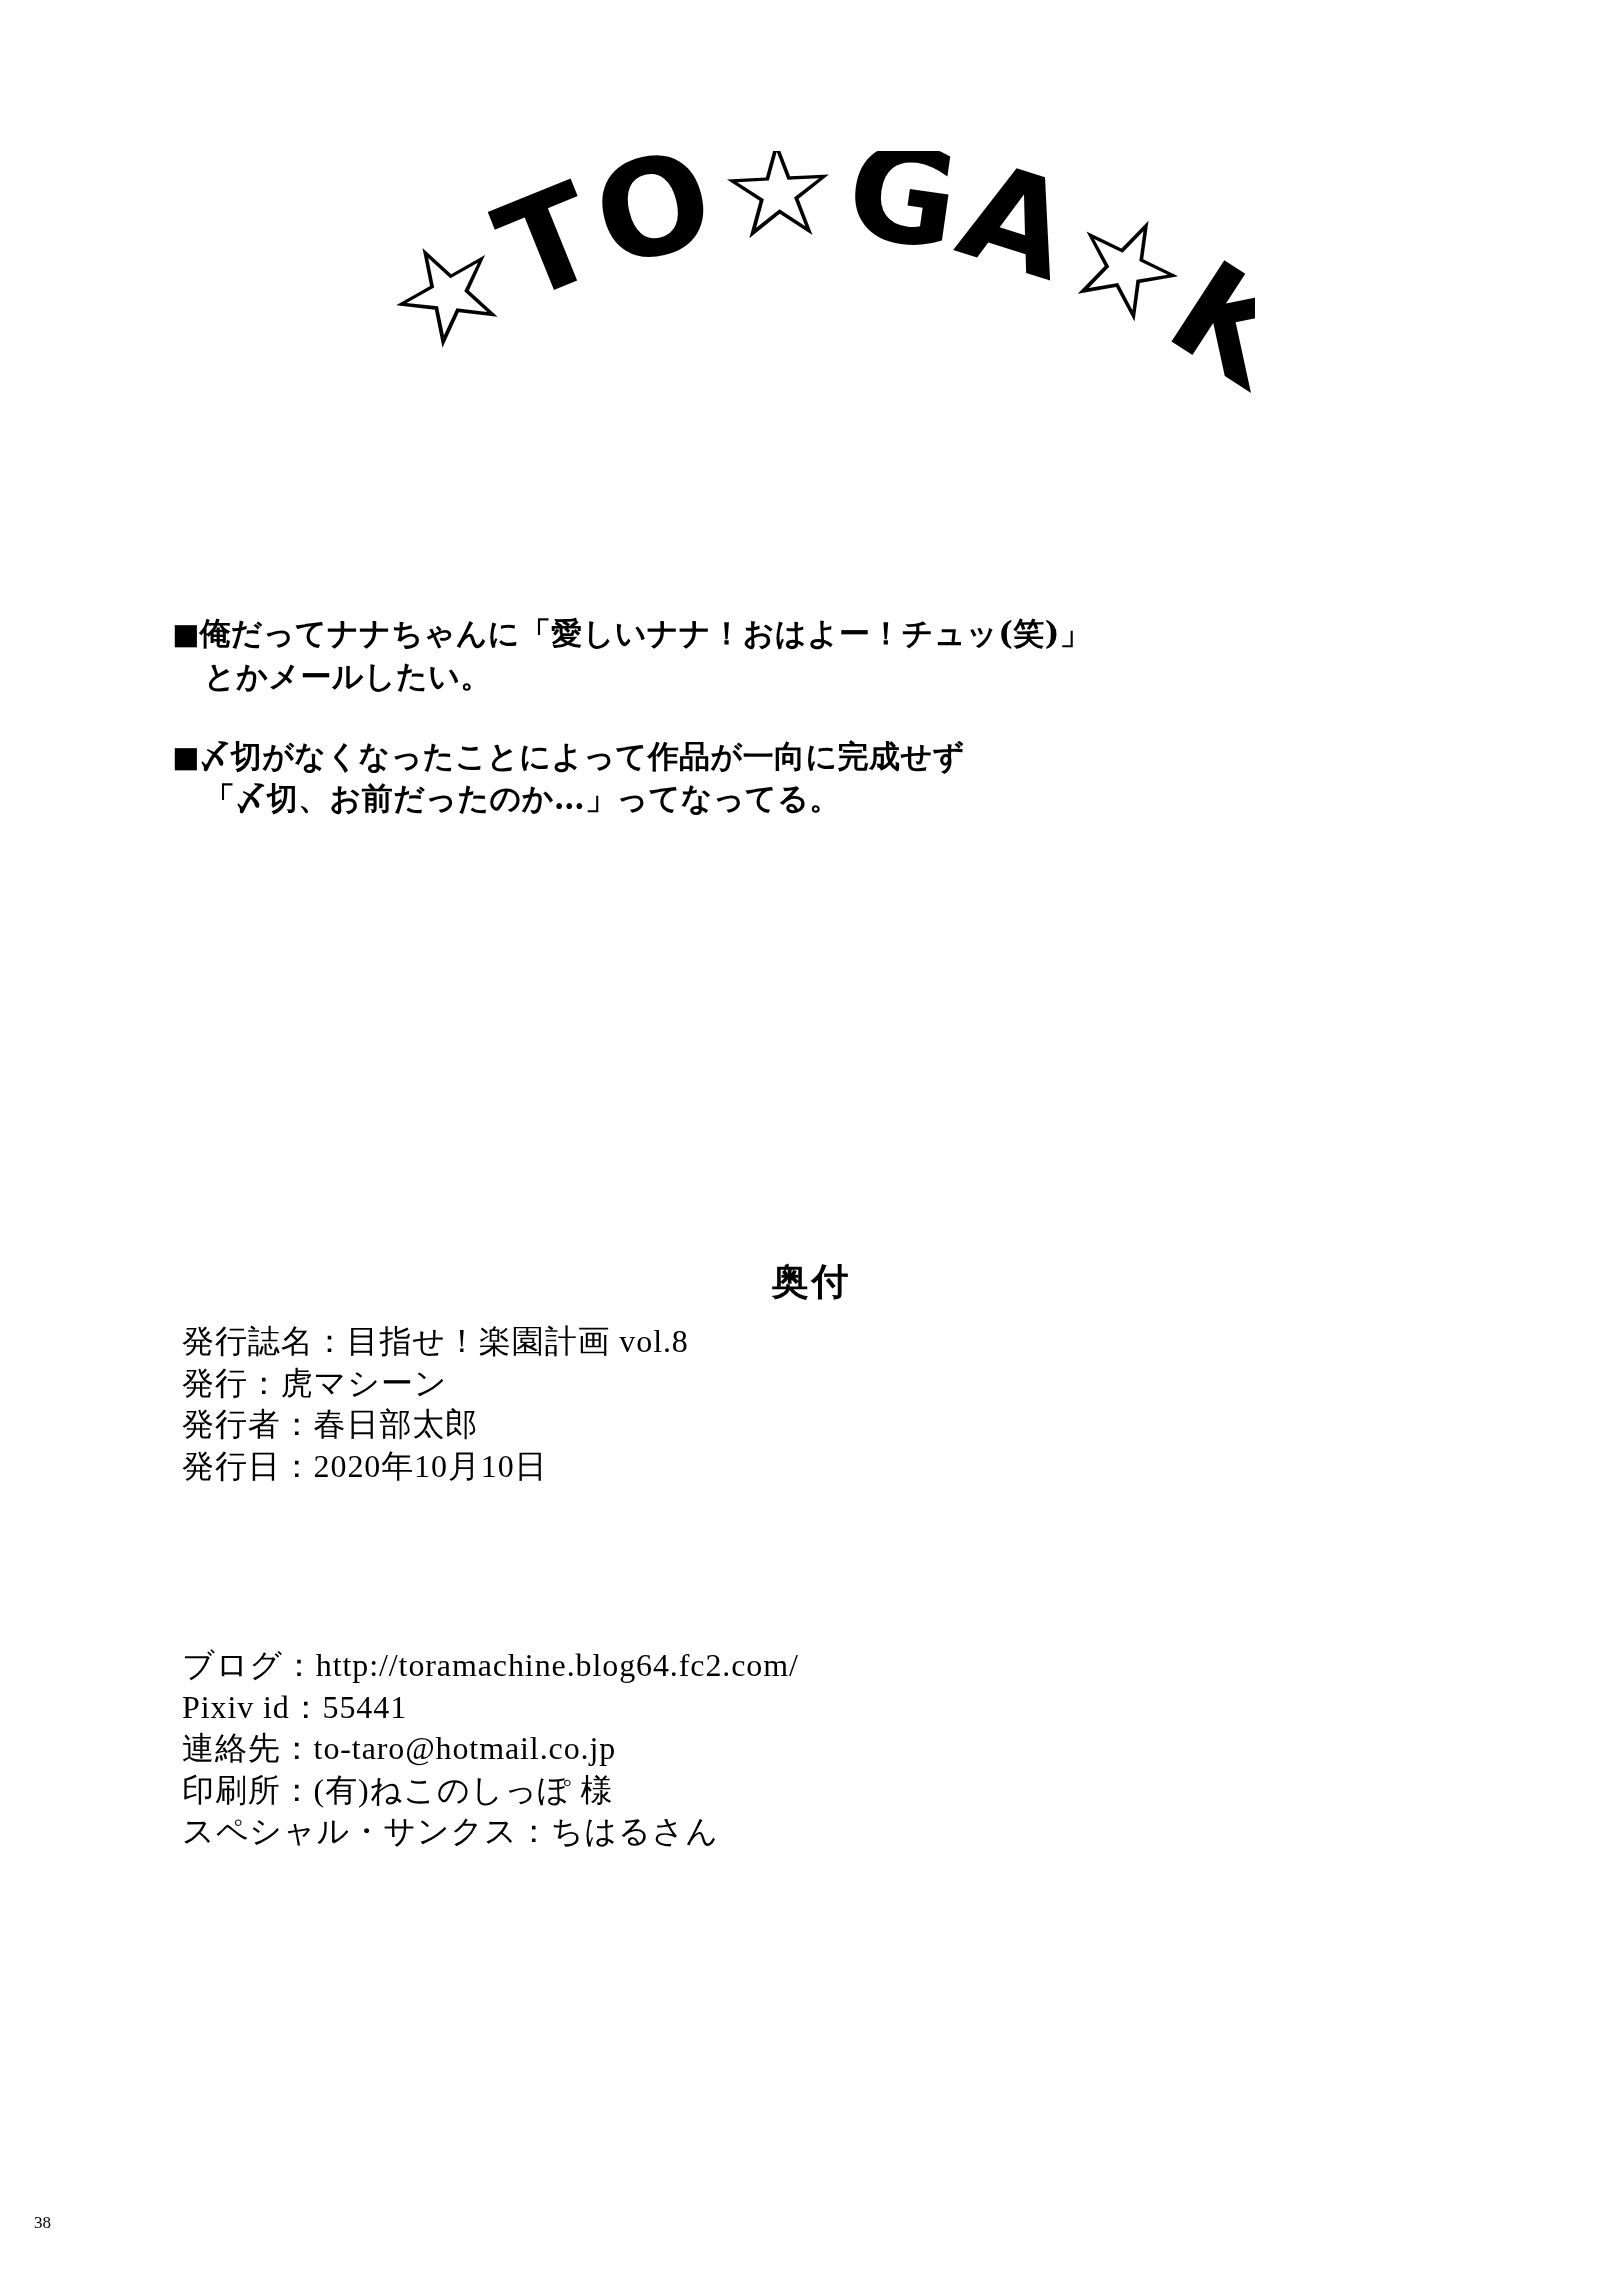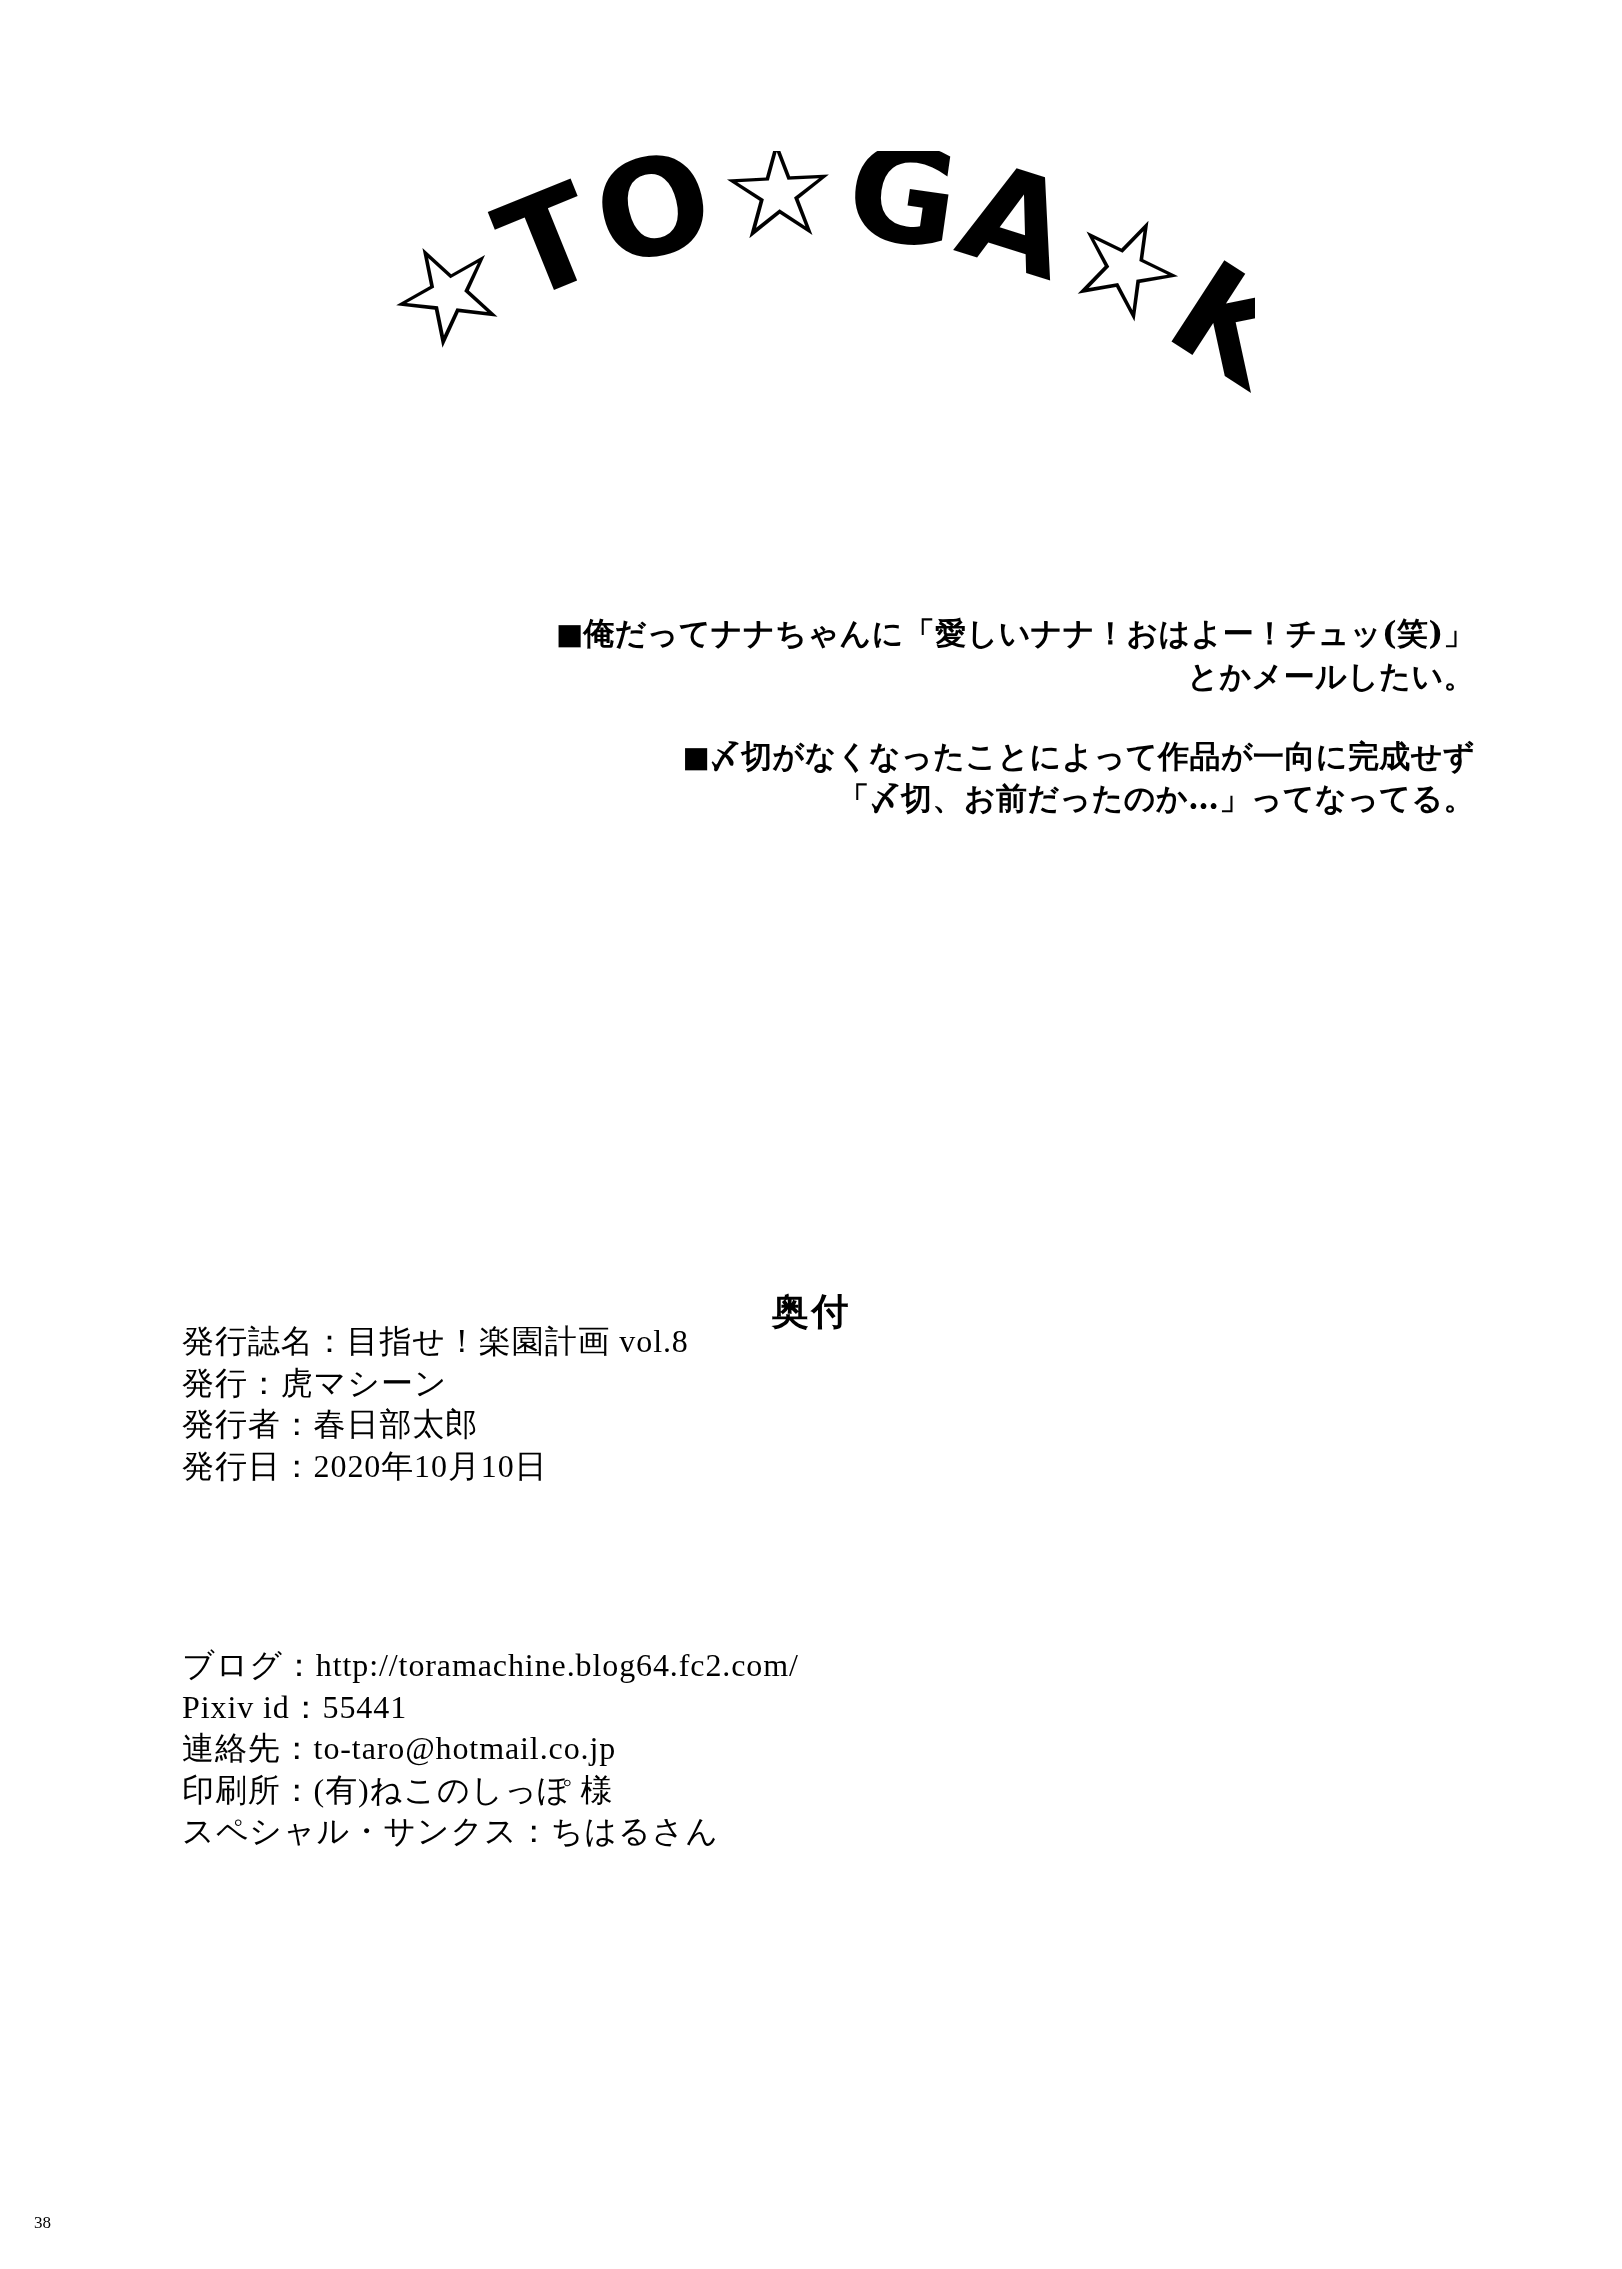--- a/index.html
+++ b/index.html
@@ -26,23 +26,22 @@
   }
   .title-svg {
     display: block;
     margin: 0 auto;
   }
 
   
   .notes {
     position: absolute;
     top: 612px;
-    left: 163px;
+    left: 172px;
     width: 1312px;
-    text-align: right;
   }
   .note {
     margin-bottom: 37px;
     font-family: "DejaVu Serif", serif;
     font-weight: bold;
     font-size: 31px;
     line-height: 1.38;
     letter-spacing: 0.4px;
   }
   .note .sq {
@@ -50,21 +49,21 @@
     letter-spacing: 0;
   }
   .note .ln2 {
     display: block;
     padding-left: 32px;
   }
 
   
   .colophon-title {
     position: absolute;
-    top: 1287px;
+    top: 1257px;
     left: 0;
     width: 1623px;
     text-align: center;
     font-family: "DejaVu Serif", serif;
     font-weight: bold;
     font-size: 37px;
     letter-spacing: 2.7px;
   }
   .colophon-block {
     position: absolute;

